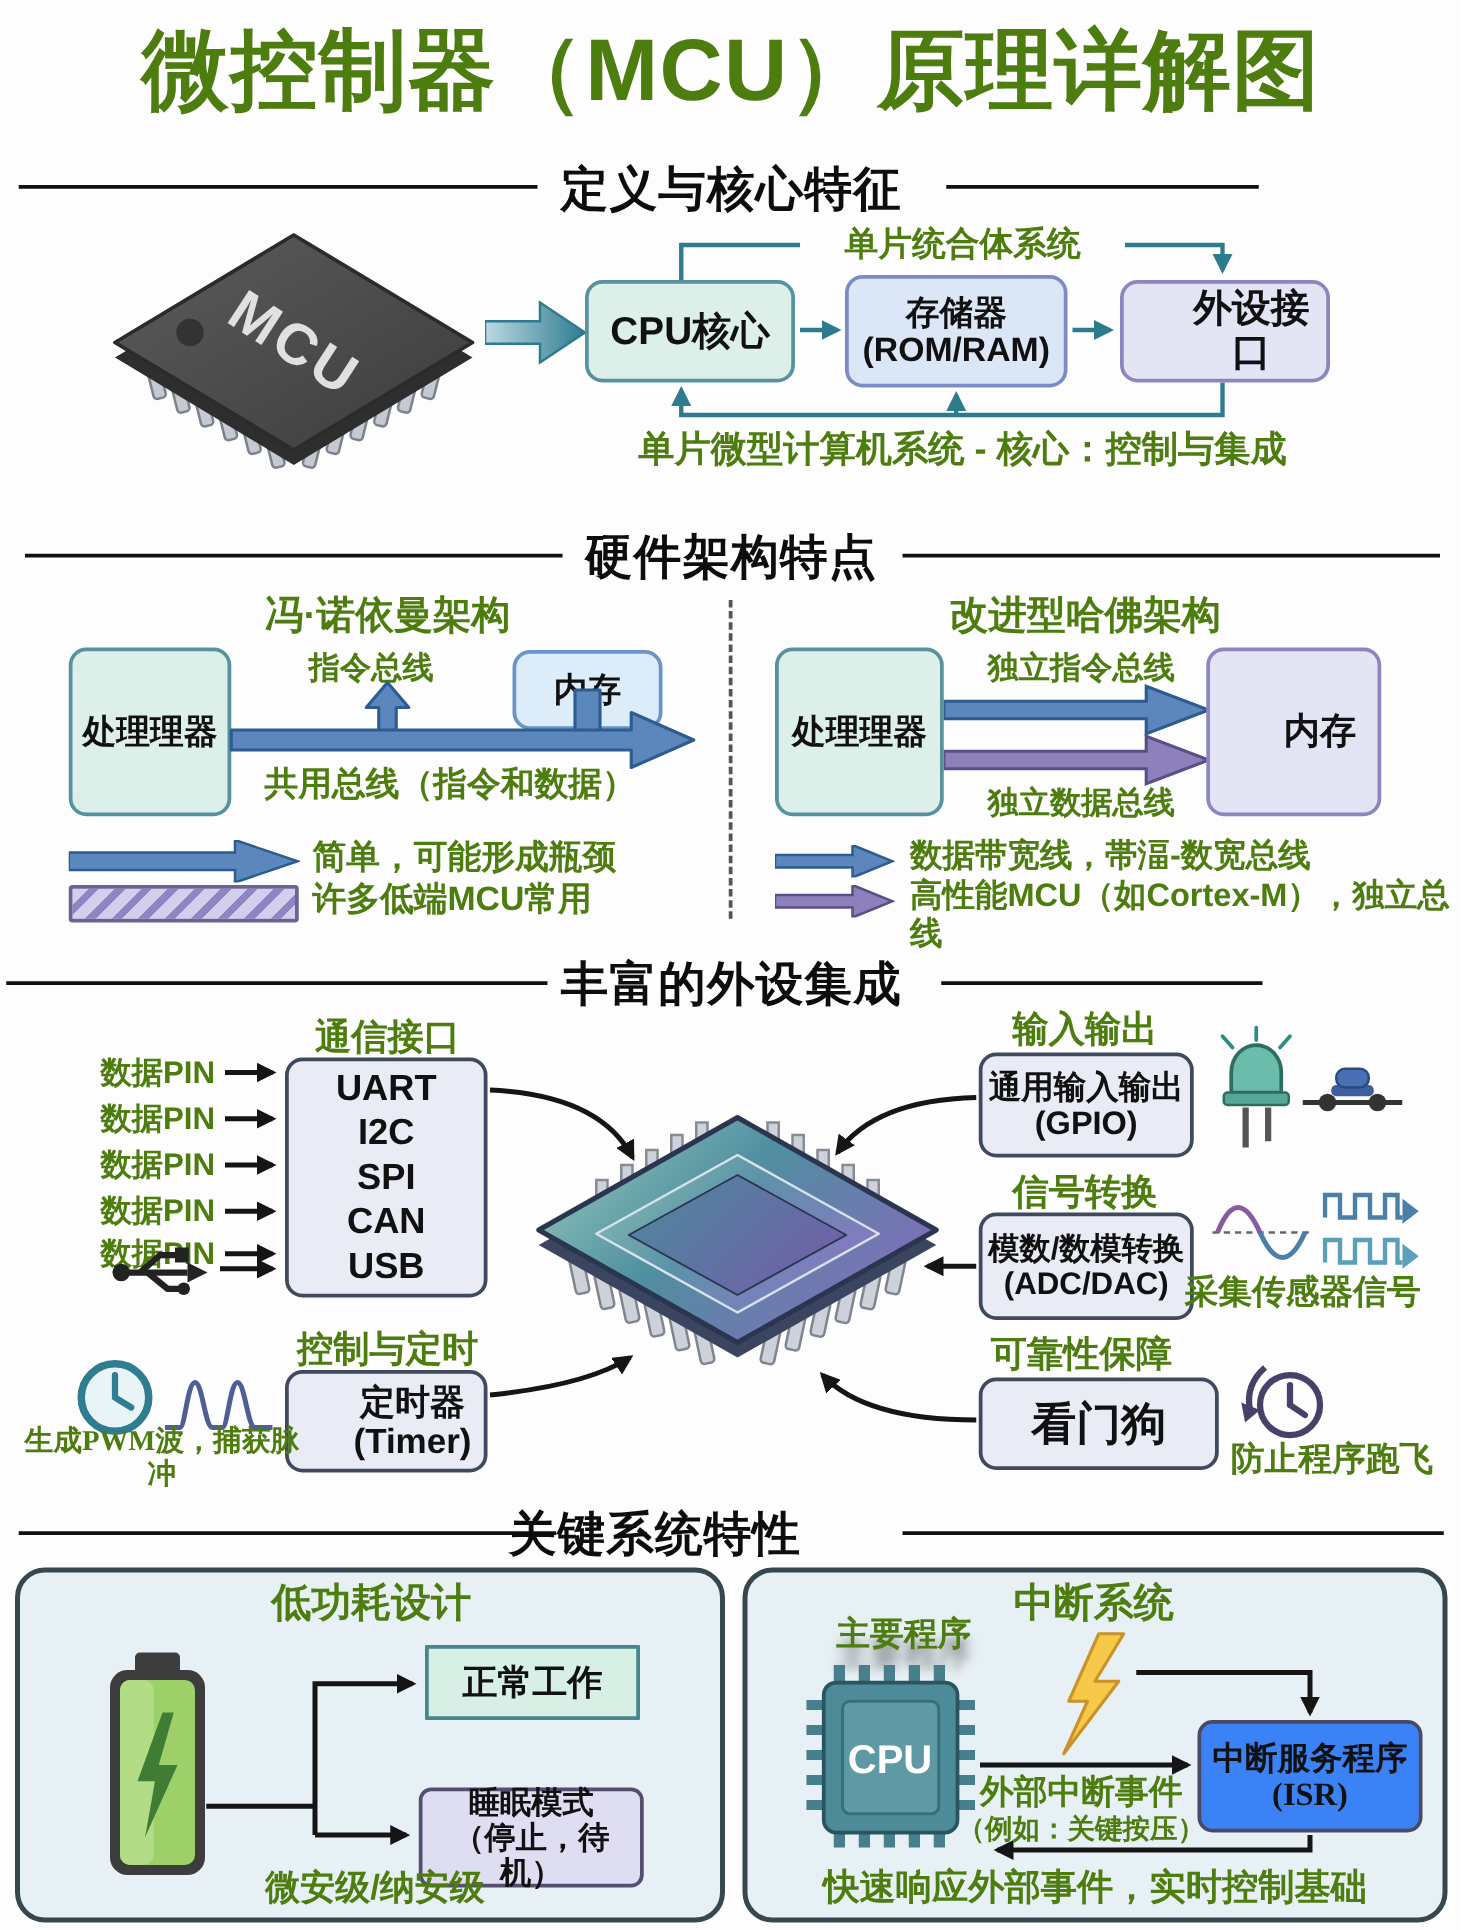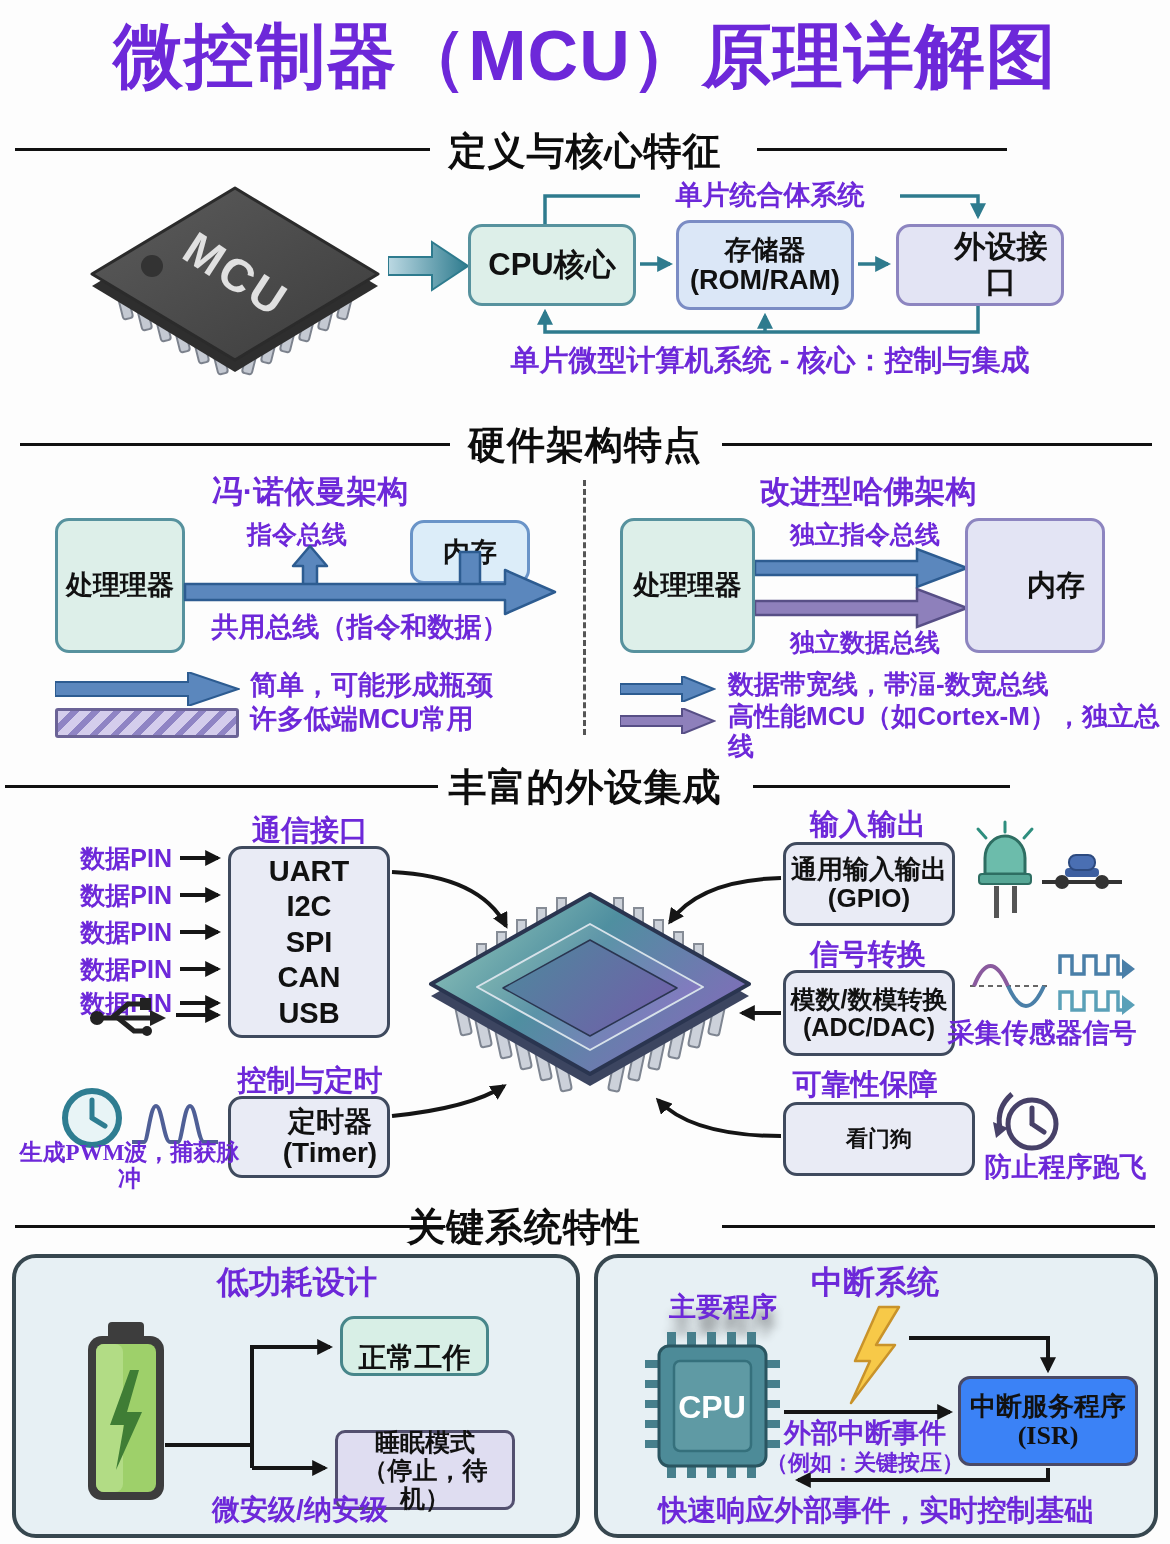--- a/index.html
+++ b/index.html
@@ -1,18 +1,18 @@
 <!DOCTYPE html>
 <html><head>
 <meta charset="utf-8">
 <style>
   html,body{margin:0;padding:0;background:#fff;font-family:"Liberation Sans","DejaVu Sans",sans-serif;color:#111;}
   #page{position:relative;width:1170px;height:1544px;background:#fdfdfd;overflow:hidden;margin:0 auto;}
   .abs{position:absolute;}
-  .lbl{font-weight:bold;color:#6d28d9;text-align:center;line-height:1.15;}
+  .lbl{font-weight:bold;color:#4d7c0f;text-align:center;line-height:1.15;}
   .hline{height:3px;background:#111;}
   .hdr{font-weight:bold;font-size:38px;text-align:center;color:#0d0d0d;letter-spacing:1px;}
   .box{display:flex;flex-direction:column;align-items:center;justify-content:center;
        font-weight:bold;text-align:center;border-radius:14px;box-sizing:border-box;line-height:1.12;color:#111;}
   .b-teal{background:#ddefe9;border:3px solid #57929e;}
   .b-blue{background:#dbe7f7;border:3px solid #7b8cc4;}
   .b-purp{background:#e3e4f4;border:3px solid #8d85c0;padding-left:42px;}
   .b-mem{background:#dcedf9;border:3px solid #6a94c8;}
   .b-slate{background:#e9ebf5;border:3px solid #3f4a5e;}
   .b-green{background:#d8efe6;border:3px solid #47868a;}
@@ -285,21 +285,21 @@
   </svg>
   <svg class="abs" style="left:1058px;top:946px;" width="78" height="78" viewBox="0 0 78 78">
     <polyline points="2,28 2,10 14,10 14,28 26,28 26,10 38,10 38,28 50,28 50,10 60,10 60,28 64,28" fill="none" stroke="#4a7fa8" stroke-width="3.5"></polyline>
     <polygon points="64,13 64,33 77,23" fill="#4a7fa8"></polygon>
     <polyline points="2,64 2,46 14,46 14,64 26,64 26,46 38,46 38,64 50,64 50,46 60,46 60,64 64,64" fill="none" stroke="#5aa0b8" stroke-width="3.5"></polyline>
     <polygon points="64,49 64,69 77,59" fill="#5aa0b8"></polygon>
   </svg>
   <div class="abs lbl" style="left:932px;top:1018px;width:220px;font-size:27px;">采集传感器信号</div>
 
   <div class="abs lbl" style="left:765px;top:1068px;width:200px;font-size:29px;">可靠性保障</div>
-  <div class="abs box b-slate" style="left:783px;top:1102px;width:192px;height:74px;font-size:22px;">
+  <div class="abs box b-slate" style="left:783px;top:1102px;width:192px;height:74px;font-size:36px;">
     <span>看门狗</span>
   </div>
   <svg class="abs" style="left:992px;top:1084px;" width="76" height="76" viewBox="0 0 76 76">
     <circle cx="40" cy="40" r="24" fill="none" stroke="#474168" stroke-width="5"></circle>
     <path d="M40,40 V24 M40,40 L52,48" stroke="#474168" stroke-width="5" stroke-linecap="round" fill="none"></path>
     <path d="M20,10 Q4,24 8,44" fill="none" stroke="#474168" stroke-width="5"></path>
     <polygon points="1,38 16,44 4,54" fill="#474168"></polygon>
   </svg>
   <div class="abs lbl" style="left:968px;top:1152px;width:195px;font-size:27px;">防止程序跑飞</div>
 
@@ -335,21 +335,21 @@
       <marker id="mBlk4a" viewBox="0 0 10 10" markerWidth="16" markerHeight="16" refX="8" refY="5" orient="auto" markerUnits="userSpaceOnUse">
           <path d="M0,0L10,5L0,10z" fill="#151515"></path>
         </marker>
     </defs>
     <g stroke="#151515" stroke-width="4" fill="none">
       <path d="M5,115 H92"></path>
       <path d="M92,138 V17 H170" marker-end="url(#mBlk4a)"></path>
       <path d="M92,138 H165" marker-end="url(#mBlk4a)"></path>
     </g>
   </svg>
-  <div class="abs box b-green" style="left:340px;top:1316px;width:149px;height:60px;font-size:28px;border-radius:14px;justify-content:flex-end;">
+  <div class="abs box b-green" style="left:340px;top:1316px;width:172px;height:60px;font-size:28px;border-radius:1px;">
     <span>正常工作</span>
   </div>
   <div class="abs box b-sleep" style="left:335px;top:1430px;width:180px;height:80px;font-size:25px;border-radius:10px;">
     <span>睡眠模式</span>
     <span>（停止，待机）</span>
   </div>
   <div class="abs lbl" style="left:115px;top:1494px;width:370px;font-size:28px;">微安级/纳安级</div>
 
   <div class="abs panel" style="left:594px;top:1254px;width:564px;height:284px;"></div>
   <div class="abs lbl" style="left:690px;top:1264px;width:370px;font-size:32px;">中断系统</div>

